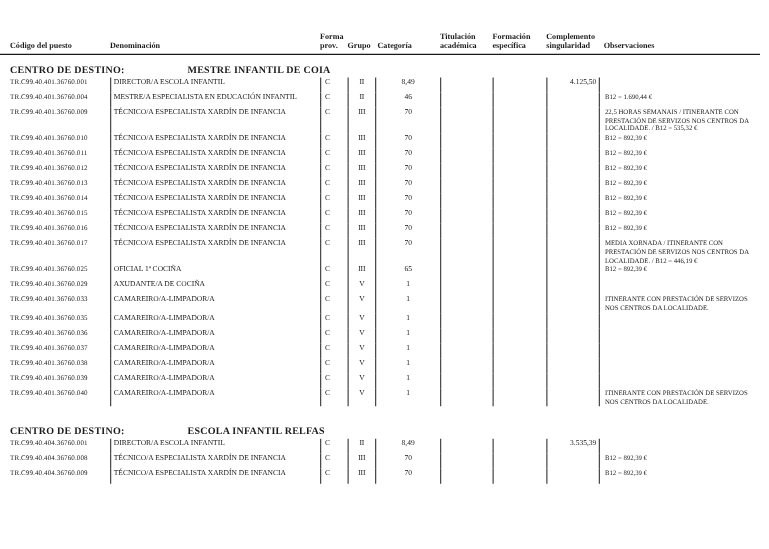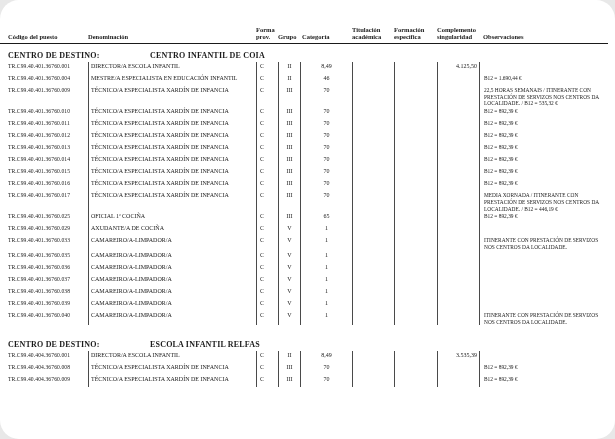--- a/index.html
+++ b/index.html
@@ -1,20 +1,19 @@
 <!DOCTYPE html>
 <html><head>
 <meta charset="utf-8">
 <style>
   html,body{margin:0;padding:0;background:#e8e8e8;}
   .page{
     position:relative;width:615px;height:439px;background:#ffffff;
     font-family:"Liberation Serif", serif;color:#1b1b1b;overflow:hidden;
     box-sizing:border-box;
-    border-radius:19px;
   }
   .table{position:absolute;left:0;top:0;width:608px;}
   .grid{
     display:grid;
     grid-template-columns:80px 168px 22px 22px 52px 42px 43px 42px 129px;
     padding-left:8px;
   }
   
   .hdr-row{
     align-items:end;
@@ -77,21 +76,21 @@
           <span>Complemento</span>
           <span>singularidad</span>
         </div>
       <div class="hdr obs">
           <span>Observaciones</span>
         </div>
     </div>
 
     <div class="section-hdr">
       <div class="section-label">CENTRO DE DESTINO:</div>
-      <div class="section-title">CENTRO INFANTIL DE COIA</div>
+      <div class="section-title">MESTRE INFANTIL DE COIA</div>
     </div>
 
     <div>
 
         <div class="grid row">
           <div class="c codigo">TR.C99.40.401.36760.001</div>
           <div class="c denom vl">DIRECTOR/A ESCOLA INFANTIL</div>
           <div class="c forma vl">C</div>
           <div class="c grupo vl">II</div>
           <div class="c cat vl">8,49</div>

